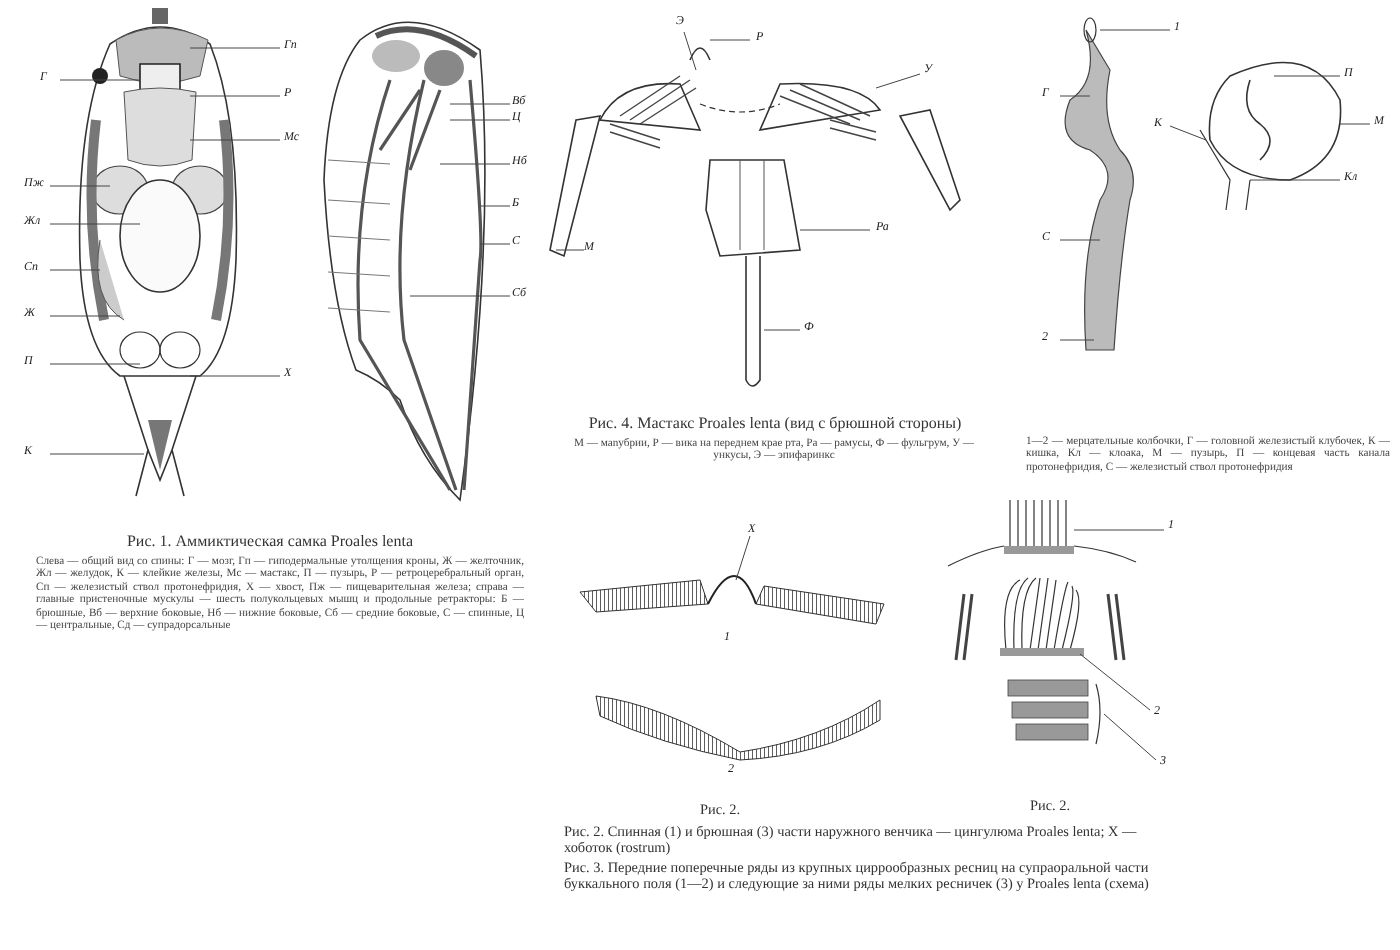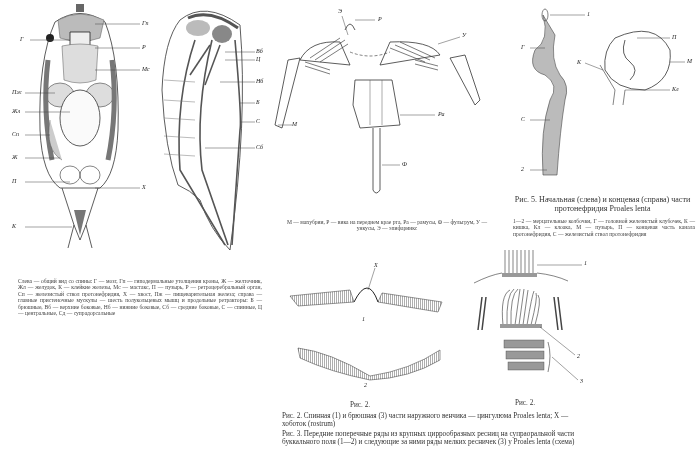--- a/index.html
+++ b/index.html
@@ -98,20 +98,21 @@
       <line x1="55" y1="148" x2="105" y2="148"></line>
     </g>
   </svg>
   <span class="abs lbl" style="left:256px;top:48px;">Вб</span>
   <span class="abs lbl" style="left:256px;top:56px;">Ц</span>
   <span class="abs lbl" style="left:256px;top:78px;">Нб</span>
   <span class="abs lbl" style="left:256px;top:99px;">Б</span>
   <span class="abs lbl" style="left:256px;top:118px;">С</span>
   <span class="abs lbl" style="left:256px;top:144px;">Сб</span>
 
+  <div class="abs cap-title" style="left:10px;top:266px;width:250px;">Рис. 1. Аммиктическая самка Proales lenta</div>
   <div class="abs legend" style="left:18px;top:278px;width:244px;">Слева — общий вид со спины: Г — мозг, Гп — гиподермальные утолщения кроны, Ж — желточник, Жл — желудок, К — клейкие железы, Мс — мастакс, П — пузырь, Р — ретроцеребральный орган, Сп — железистый ствол протонефридия, Х — хвост, Пж — пищеварительная железа; справа — главные пристеночные мускулы — шесть полукольцевых мышц и продольные ретракторы: Б — брюшные, Вб — верхние боковые, Нб — нижние боковые, Сб — средние боковые, С — спинные, Ц — центральные, Сд — супрадорсальные</div>
 </div>
 
 <div class="abs" style="left:270px;top:0;width:235px;height:250px;">
   <svg width="235" height="200" viewBox="0 0 235 200">
     <path d="M75,30 Q80,18 85,30" fill="none" stroke="#333" stroke-width="0.8"></path>
     <path d="M70,42 Q40,40 30,60 L80,65 Z" fill="none" stroke="#333" stroke-width="0.8"></path>
     <path d="M120,42 Q160,40 170,55 L110,65 Z" fill="none" stroke="#333" stroke-width="0.8"></path>
     <path d="M80,52 Q100,60 120,52" fill="none" stroke="#333" stroke-width="0.6" stroke-dasharray="3,2"></path>
     <g stroke="#444" stroke-width="0.7">
@@ -140,20 +141,21 @@
       <line x1="112" y1="165" x2="130" y2="165"></line>
     </g>
   </svg>
   <span class="abs lbl" style="left:68px;top:8px;">Э</span>
   <span class="abs lbl" style="left:108px;top:16px;">Р</span>
   <span class="abs lbl" style="left:192px;top:32px;">У</span>
   <span class="abs lbl" style="left:22px;top:121px;">М</span>
   <span class="abs lbl" style="left:168px;top:111px;">Ра</span>
   <span class="abs lbl" style="left:132px;top:161px;">Ф</span>
 
+  <div class="abs cap-title" style="left:5px;top:207px;width:225px;">Рис. 4. Мастакс Proales lenta (вид с брюшной стороны)</div>
   <div class="abs legend" style="left:12px;top:219px;width:210px;text-align:center;">М — мanубрии, Р — вика на переднем крае рта, Ра — рамусы, Ф — фульгрум, У — ункусы, Э — эпифаринкс</div>
 </div>
 
 <div class="abs" style="left:505px;top:0;width:195px;height:245px;">
   <svg width="195" height="185" viewBox="0 0 195 185">
     <path d="M38,15 Q45,40 30,50 Q22,70 40,75 Q55,85 45,100 Q35,130 38,175 L52,175 Q55,130 60,100 Q65,85 55,75 Q45,60 50,35 Z" fill="#bbb" stroke="#444" stroke-width="0.6"></path>
     <ellipse cx="40" cy="15" rx="3" ry="6" fill="none" stroke="#333" stroke-width="0.6"></ellipse>
     <path d="M110,38 Q150,20 165,50 Q168,80 140,90 Q110,90 100,70 Q98,50 110,38 Z" fill="none" stroke="#333" stroke-width="0.8"></path>
     <path d="M120,40 Q115,55 125,62 Q135,70 125,80" fill="none" stroke="#333" stroke-width="0.8"></path>
     <path d="M95,65 L110,90 L108,105 M120,90 L118,105" fill="none" stroke="#333" stroke-width="0.6"></path>
@@ -170,21 +172,20 @@
   </svg>
   <span class="abs lbl" style="left:82px;top:11px;">1</span>
   <span class="abs lbl" style="left:16px;top:44px;">Г</span>
   <span class="abs lbl" style="left:72px;top:59px;">К</span>
   <span class="abs lbl" style="left:167px;top:34px;">П</span>
   <span class="abs lbl" style="left:182px;top:58px;">М</span>
   <span class="abs lbl" style="left:167px;top:86px;">Кл</span>
   <span class="abs lbl" style="left:16px;top:116px;">С</span>
   <span class="abs lbl" style="left:16px;top:166px;">2</span>
 
-  <div class="abs cap-title" style="left:5px;top:195px;width:185px;">Рис. 5. Начальная (слева) и концевая (справа) части протонефридия Proales lenta</div>
   <div class="abs legend" style="left:8px;top:218px;width:182px;">1—2 — мерцательные колбочки, Г — головной железистый клубочек, К — кишка, Кл — клоака, М — пузырь, П — концевая часть канала протонефридия, С — железистый ствол протонефридия</div>
 </div>
 
 <div class="abs" style="left:270px;top:260px;width:200px;height:150px;">
   <svg width="200" height="140" viewBox="0 0 200 140">
     <defs>
       <pattern id="hatch" width="2" height="4" patternUnits="userSpaceOnUse">
         <line x1="0" y1="0" x2="0" y2="4" stroke="#333" stroke-width="0.8"></line>
       </pattern>
     </defs>

